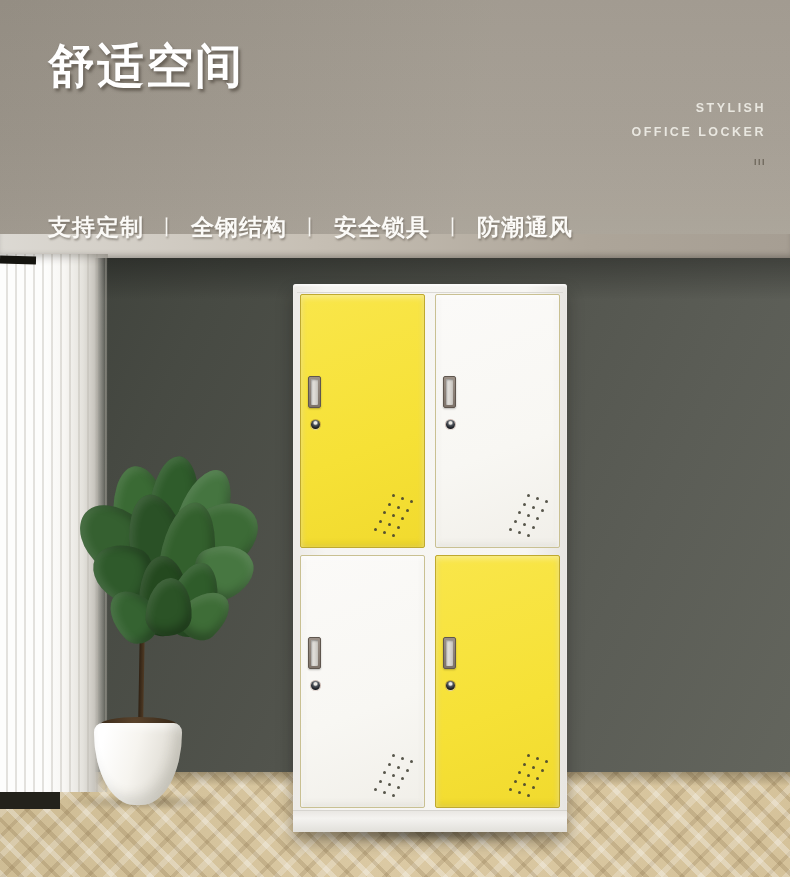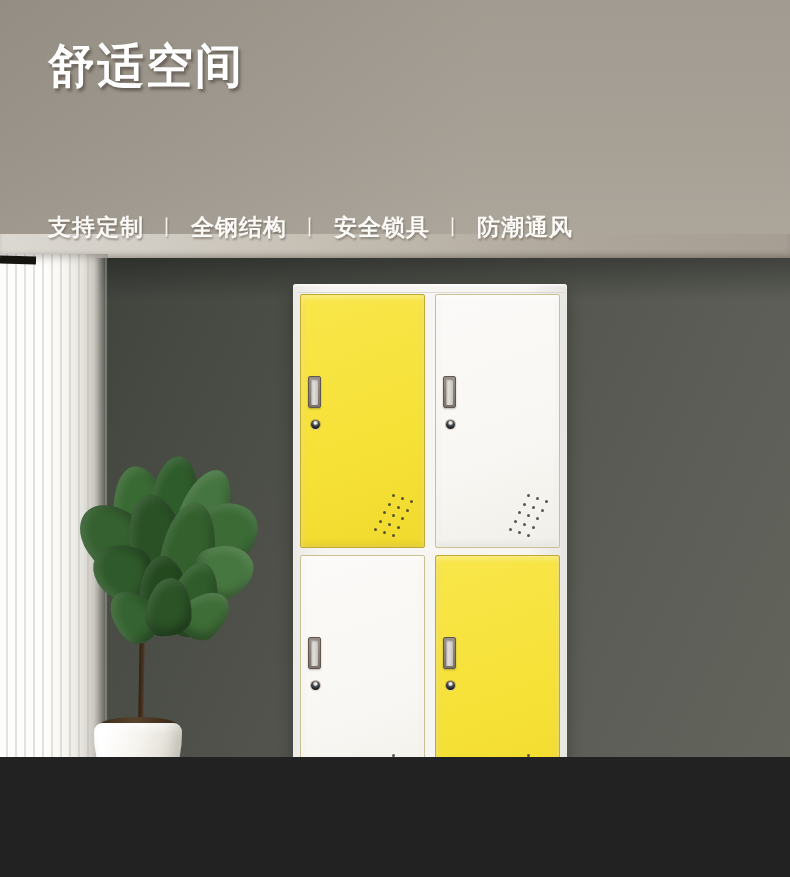--- a/index.html
+++ b/index.html
@@ -1,17 +1,17 @@
 <!DOCTYPE html>
 <html><head>
 <meta charset="utf-8">
 <style>
   html,body{margin:0;padding:0;background:#222;}
   #stage{
-    position:relative;width:790px;height:757px;overflow:hidden;
+    position:relative;width:790px;height:877px;overflow:hidden;
     font-family:"Liberation Sans","DejaVu Sans",sans-serif;
     background:#52544d;
   }
   
   .header{
     position:absolute;left:0;top:0;width:790px;height:258px;z-index:2;
     background:
       linear-gradient(100deg, rgba(0,0,0,0.06), rgba(255,255,255,0.05) 60%),
       linear-gradient(to bottom,#9d968b 0%,#a29b90 55%,#a69f94 82%,#aaa398 100%);
   }
@@ -268,15 +268,20 @@
           </div>
         </div>
       </div>
     <div class="plinth"></div>
   </div>
 
   <div class="header">
     <div class="ceiling"></div>
     <div class="title-line title-1">舒适空间</div>
     <div class="features"><span>支持定制</span><span class="feature-sep">丨</span><span>全钢结构</span><span class="feature-sep">丨</span><span>安全锁具</span><span class="feature-sep">丨</span><span>防潮通风</span></div>
+    <div class="en-tagline">
+      <div>STYLISH</div>
+      <div>OFFICE LOCKER</div>
+      <div class="tick-marks">III</div>
+    </div>
   </div>
 
 </div>
 
 </body></html>

